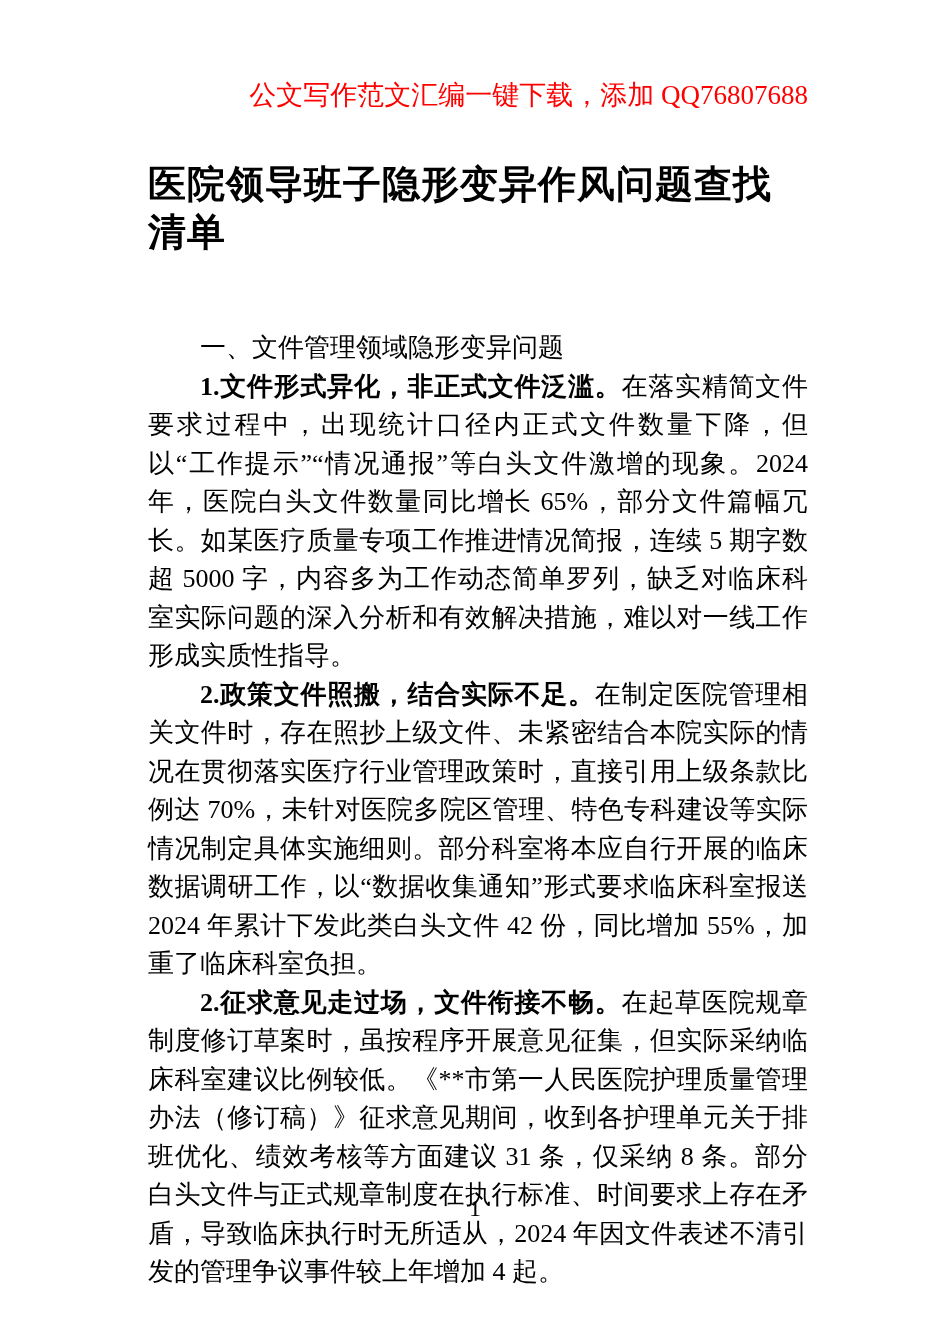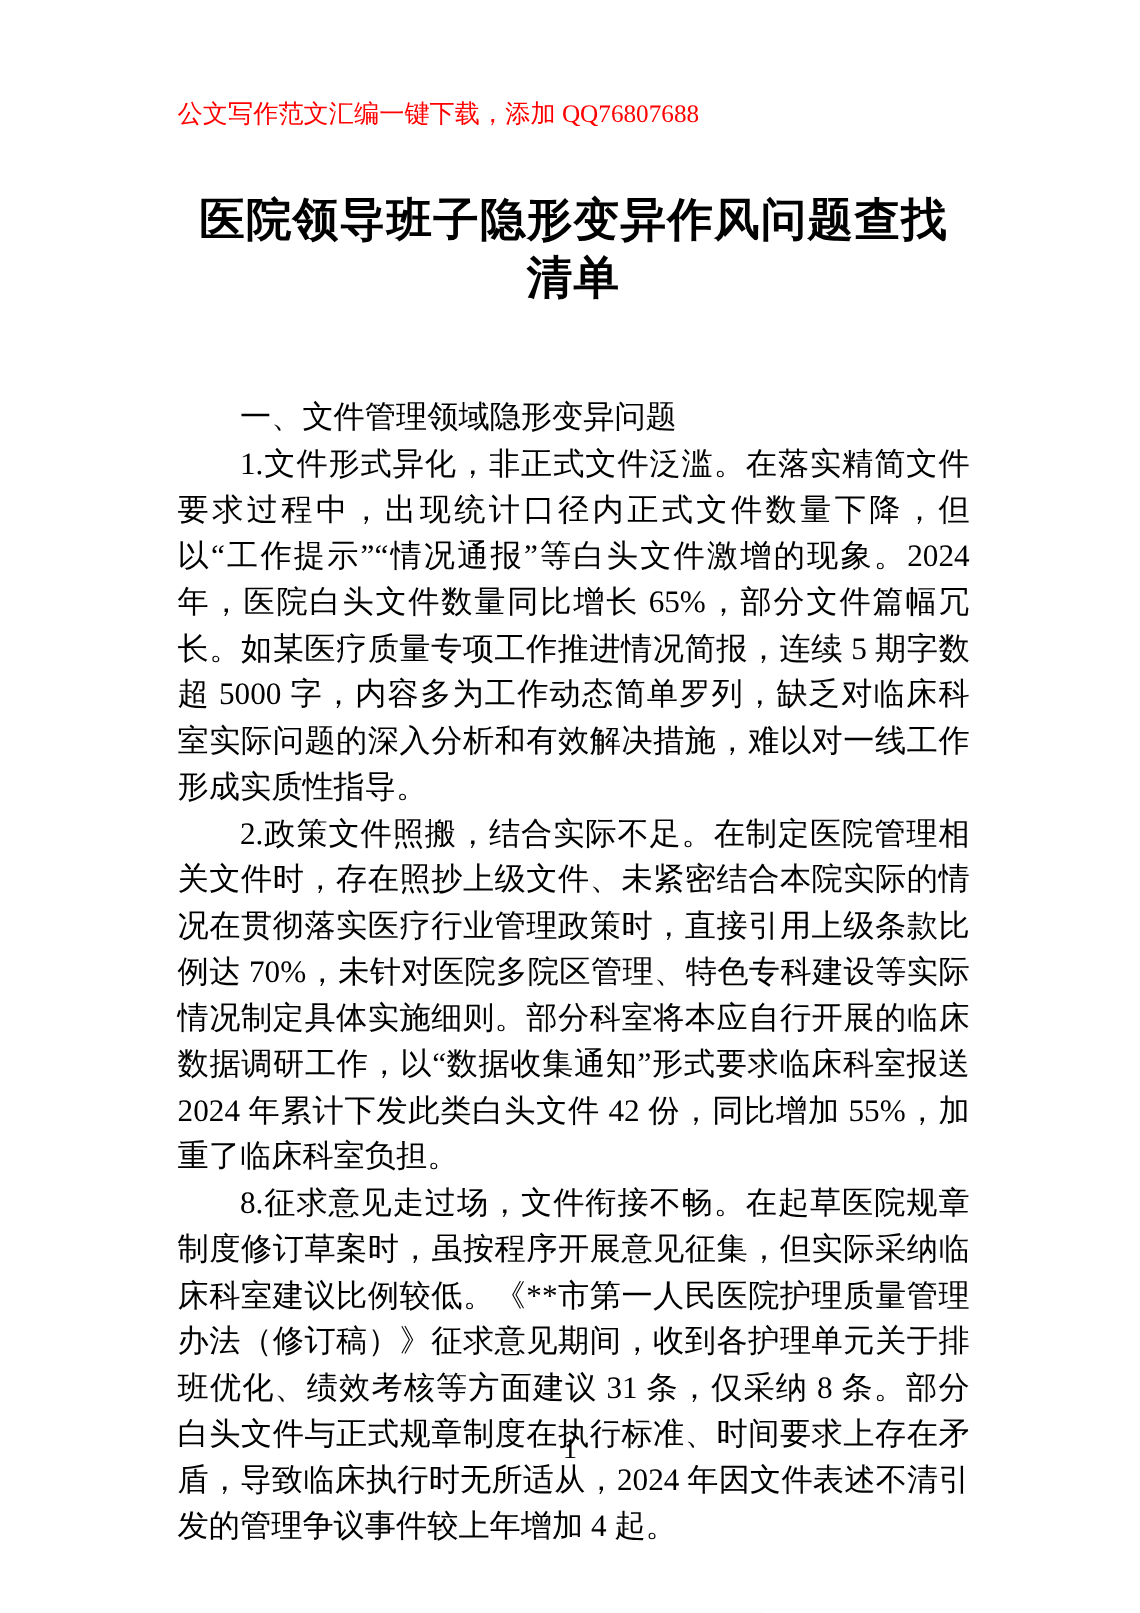--- a/index.html
+++ b/index.html
@@ -13,48 +13,47 @@
     height: 1344px;
     margin: 0 auto;
     background: #ffffff;
     box-sizing: border-box;
     padding: 82px 142px 0 148px;
     font-family: "Liberation Serif", "DejaVu Serif", serif;
     color: #000000;
     overflow: hidden;
   }
   .ad-line {
-    text-align: left;
-    font-size: 21px;
+    text-align: right;
+    font-size: 27px;
     line-height: 26px;
     color: #ff0000;
     font-family: "Liberation Serif", "DejaVu Serif", serif;
   }
   .doc-title {
     margin: 52px 0 0 0;
-    text-align: center;
     font-size: 38px;
     line-height: 48px;
     font-weight: 700;
     letter-spacing: 1px;
     color: #000000;
   }
   .content {
     margin-top: 73px;
   }
   .para {
     margin: 0;
     font-size: 26px;
     line-height: 38.5px;
     text-align: justify;
     text-indent: 2em;
     word-break: break-all;
   }
   .para .lead {
-    font-weight: 400;
+    font-weight: 700;
   }
   .page-number {
     position: absolute;
     left: 0;
     right: 0;
     bottom: 122px;
     text-align: center;
     font-size: 24px;
     color: #000000;
   }
@@ -70,19 +69,19 @@
 
   <div class="content">
 
     <p class="para">一、文件管理领域隐形变异问题</p>
 
 
     <p class="para"><span class="lead">1.文件形式异化，非正式文件泛滥。</span><span>在落实精简文件要求过程中，出现统计口径内正式文件数量下降，但以“工作提示”“情况通报”等白头文件激增的现象。2024 年，医院白头文件数量同比增长 65%，部分文件篇幅冗长。如某医疗质量专项工作推进情况简报，连续 5 期字数超 5000 字，内容多为工作动态简单罗列，缺乏对临床科室实际问题的深入分析和有效解决措施，难以对一线工作形成实质性指导。</span></p>
 
     <p class="para"><span class="lead">2.政策文件照搬，结合实际不足。</span><span>在制定医院管理相关文件时，存在照抄上级文件、未紧密结合本院实际的情况在贯彻落实医疗行业管理政策时，直接引用上级条款比例达 70%，未针对医院多院区管理、特色专科建设等实际情况制定具体实施细则。部分科室将本应自行开展的临床数据调研工作，以“数据收集通知”形式要求临床科室报送 2024 年累计下发此类白头文件 42 份，同比增加 55%，加重了临床科室负担。</span></p>
 
-    <p class="para"><span class="lead">8.征求意见走过场，文件衔接不畅。</span><span>在起草医院规章制度修订草案时，虽按程序开展意见征集，但实际采纳临床科室建议比例较低。《**市第一人民医院护理质量管理办法（修订稿）》征求意见期间，收到各护理单元关于排班优化、绩效考核等方面建议 31 条，仅采纳 8 条。部分白头文件与正式规章制度在执行标准、时间要求上存在矛盾，导致临床执行时无所适从，2024 年因文件表述不清引发的管理争议事件较上年增加 4 起。</span></p>
+    <p class="para"><span class="lead">2.征求意见走过场，文件衔接不畅。</span><span>在起草医院规章制度修订草案时，虽按程序开展意见征集，但实际采纳临床科室建议比例较低。《**市第一人民医院护理质量管理办法（修订稿）》征求意见期间，收到各护理单元关于排班优化、绩效考核等方面建议 31 条，仅采纳 8 条。部分白头文件与正式规章制度在执行标准、时间要求上存在矛盾，导致临床执行时无所适从，2024 年因文件表述不清引发的管理争议事件较上年增加 4 起。</span></p>
 
   </div>
 
   <div class="page-number">1</div>
 
 </div>
 
 </body></html>

